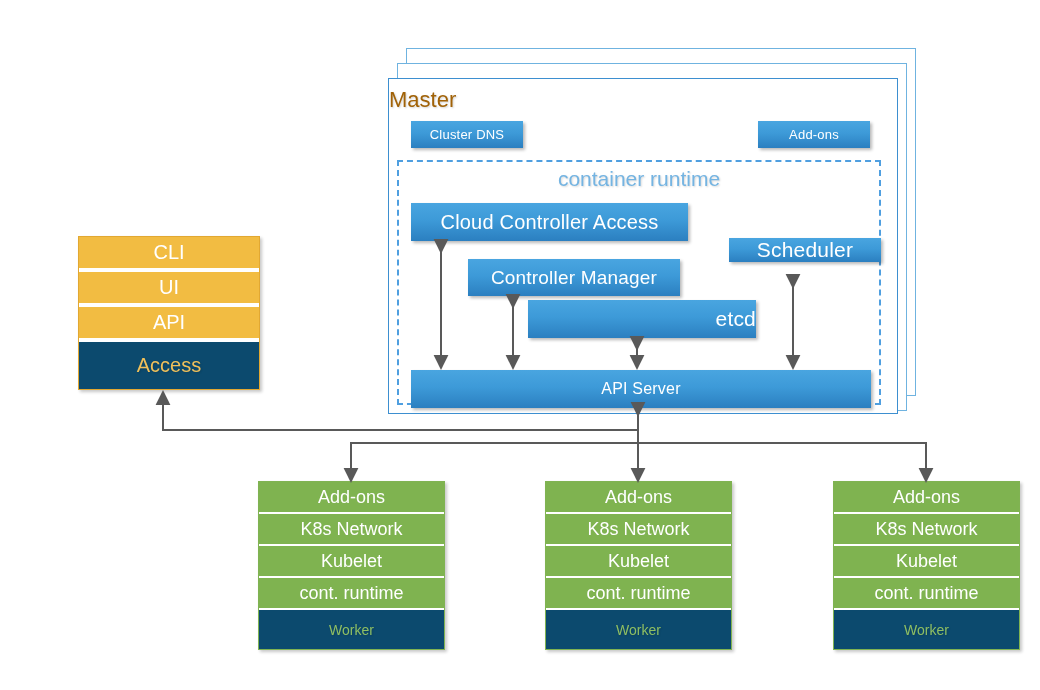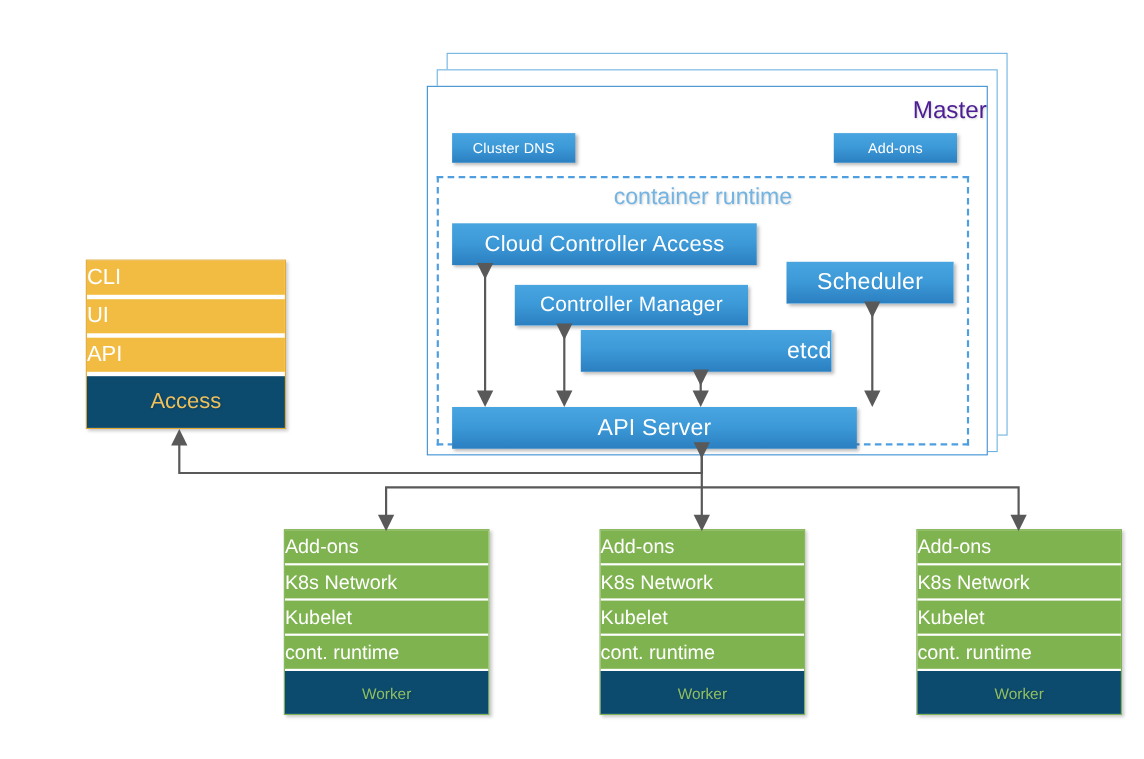--- a/index.html
+++ b/index.html
@@ -40,22 +40,22 @@
     border: 1px solid #3d8fd0;
     box-sizing: border-box;
   }
   .master-panel.back-2 { border-color: #6fb3e0; }
   .master-panel.back-1 { border-color: #6fb3e0; }
   .master-panel.front  { border-color: #3d8fd0; }
 
   .master-title {
     position: absolute;
     width: 100%;
-    text-align: right;
-    color: #4c1d95;
+    text-align: left;
+    color: #a16207;
     font-size: 22px;
     font-family: "Liberation Sans", sans-serif;
     text-shadow: 1px 1px 2px rgba(0,0,0,0.18);
   }
 
   .runtime-box {
     position: absolute;
     border: 2px dashed #4f9fe0;
     box-sizing: border-box;
     background: transparent;
@@ -86,20 +86,21 @@
     box-sizing: border-box;
     background: #ffffff;
     box-shadow: 2px 2px 3px rgba(0,0,0,0.22);
   }
   .stack-row {
     position: absolute;
     left: 0;
     width: 100%;
     display: flex;
     align-items: center;
+    justify-content: center;
     color: #ffffff;
     box-sizing: border-box;
     text-align: center;
   }
   .stack-footer {
     position: absolute;
     left: 0;
     width: 100%;
     display: flex;
     align-items: center;
@@ -143,29 +144,29 @@
     </div>
 
     <div class="blue-box" style="left:22px; top:124px; width:277px; height:38px; font-size:20px;">
       <span>Cloud Controller Access</span>
     </div>
 
     <div class="blue-box" style="left:79px; top:180px; width:212px; height:37px; font-size:19px;justify-content:center;">
       <span>Controller Manager</span>
     </div>
 
-    <div class="blue-box" style="left:326px; top:159px; width:152px; height:38px; font-size:21px;">
+    <div class="blue-box" style="left:340px; top:159px; width:152px; height:24px; font-size:21px;">
       <span>Scheduler</span>
     </div>
 
     <div class="blue-box" style="left:139px; top:221px; width:228px; height:38px; font-size:21px;justify-content:flex-end;">
       <span>etcd</span>
     </div>
 
-    <div class="blue-box" style="left:22px; top:291px; width:368px; height:38px; font-size:21px;">
+    <div class="blue-box" style="left:22px; top:291px; width:460px; height:38px; font-size:16px;">
       <span>API Server</span>
     </div>
   </div>
 
   <div class="stack-card access-card" style="left:78px; top:236px; width:182px; height:154px;">
     <div class="stack-row access-row" style="top:0px; height:31px;">
       <span>CLI</span>
     </div>
     <div class="stack-row access-row" style="top:35px; height:31px;">
       <span>UI</span>

